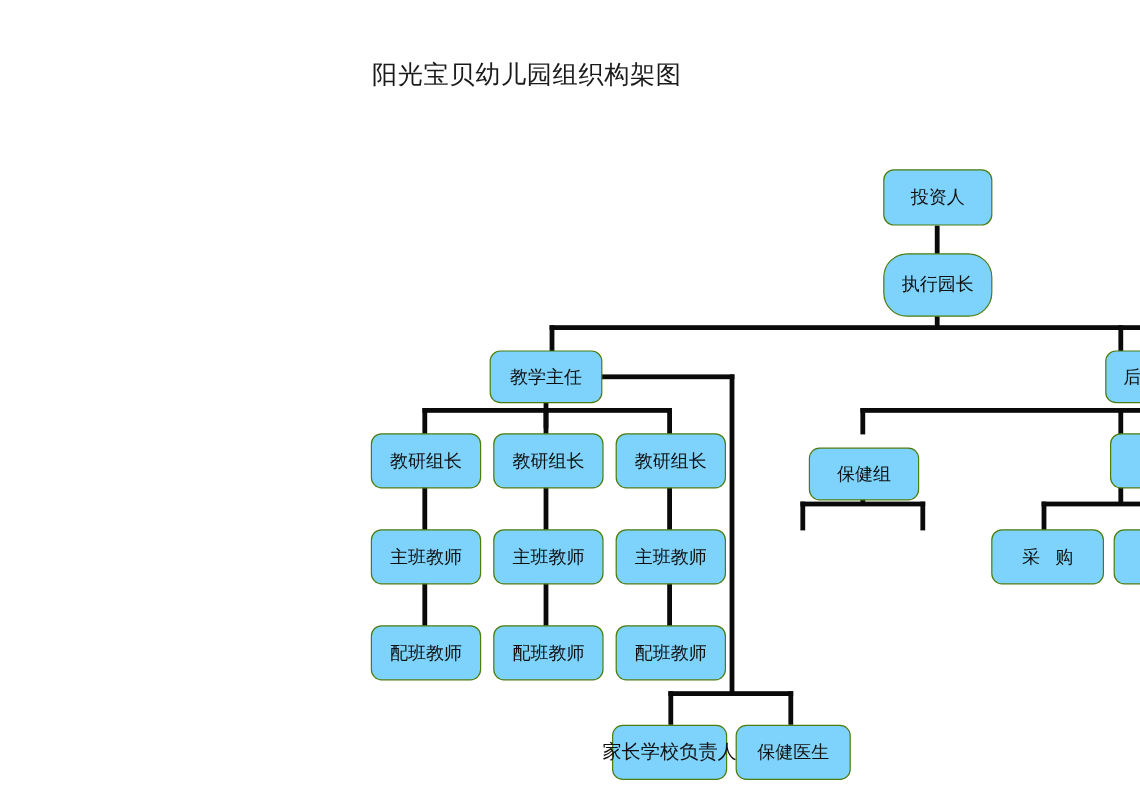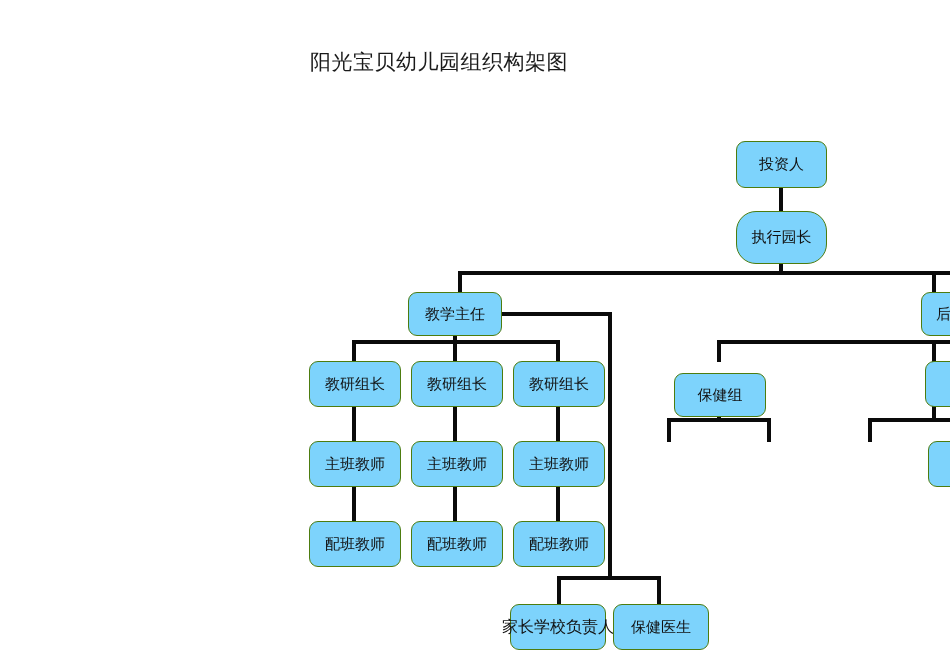--- a/index.html
+++ b/index.html
@@ -122,18 +122,19 @@
   <div class="node" style="left:513px; top:441px; width:92px; height:46px;">主班教师</div>
 
   <div class="node" style="left:309px; top:521px; width:92px; height:46px;">配班教师</div>
   <div class="node" style="left:411px; top:521px; width:92px; height:46px;">配班教师</div>
   <div class="node" style="left:513px; top:521px; width:92px; height:46px;">配班教师</div>
 
   <div class="node" style="left:674px; top:361px; width:92px; height:44px;margin-top:12px;">保健组</div>
 
   <div class="node" style="left:925px; top:361px; width:92px; height:46px;"></div>
 
+  <div class="node spaced" style="left:826px; top:441px; width:94px; height:46px;">采 购</div>
   <div class="node" style="left:928px; top:441px; width:94px; height:46px;"></div>
 
   <div class="node small" style="left:510px; top:604px; width:96px; height:46px;">家长学校负责人</div>
   <div class="node" style="left:613px; top:604px; width:96px; height:46px;">保健医生</div>
 
 </div>
 
 </body></html>

